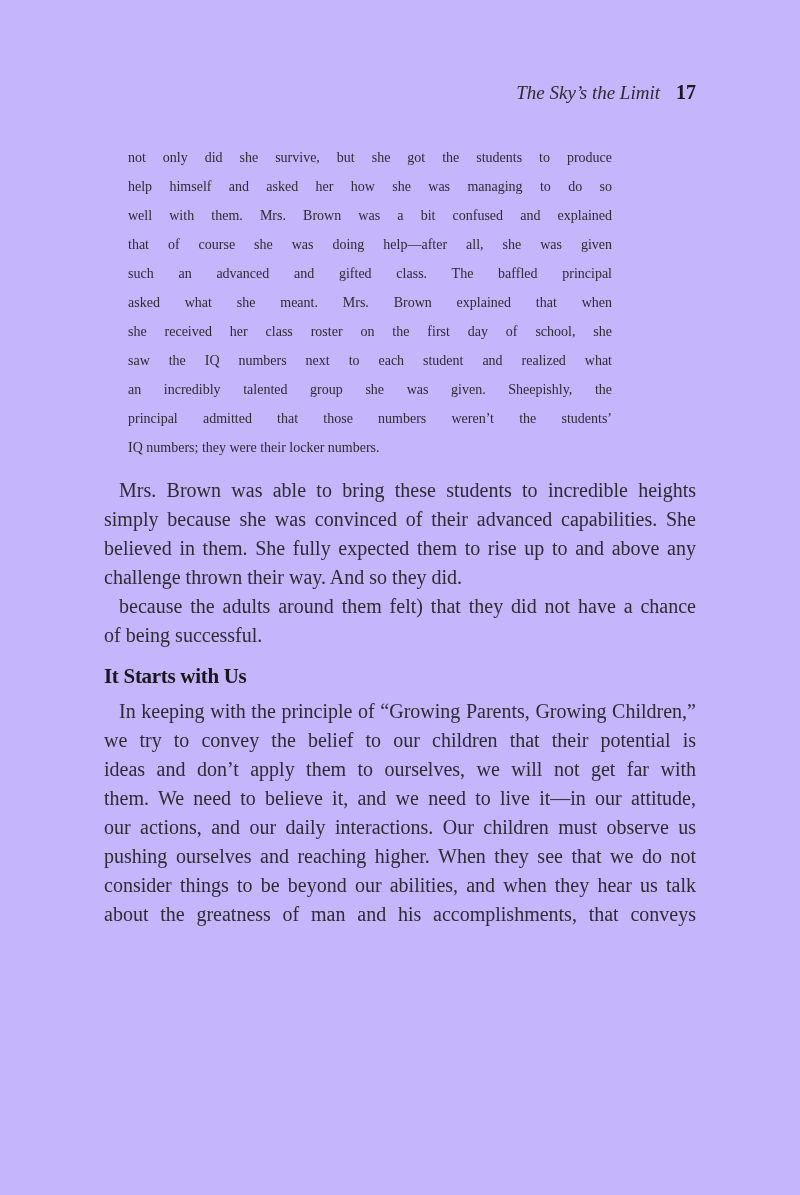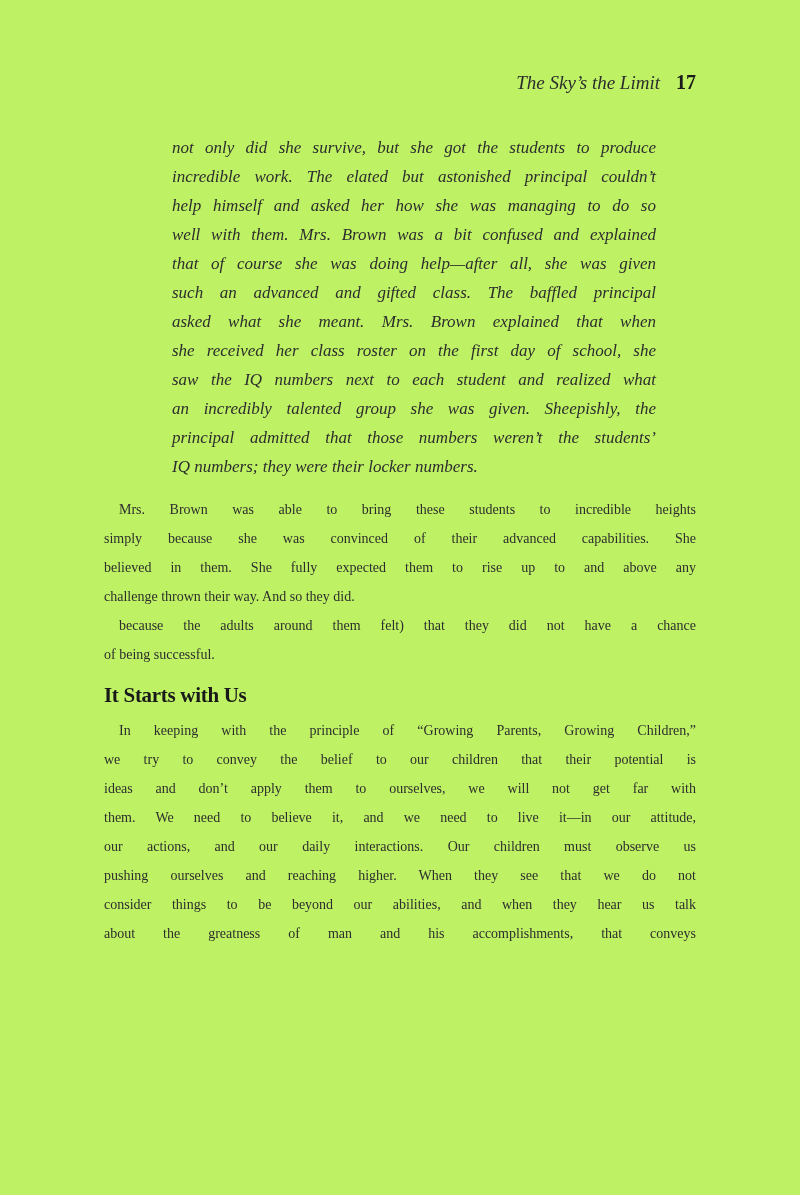--- a/index.html
+++ b/index.html
@@ -2,24 +2,24 @@
 <html><head>
 <meta charset="utf-8">
 <style>
   * { margin: 0; padding: 0; box-sizing: border-box; }
   html, body { background: #ffffff; }
   .page {
     position: relative;
     width: 800px;
     height: 1195px;
     margin: 0 auto;
-    background: #bef264;
+    background: #c4b5fd;
     font-family: "Liberation Serif", serif;
     color: #2d2d2d;
-    padding: 0 104px;
+    padding: 10px 104px;
     overflow: hidden;
   }
   .running-head {
     padding-top: 70px;
     text-align: right;
     font-size: 19px;
     line-height: 24px;
     white-space: nowrap;
   }
   .running-title {
@@ -28,29 +28,28 @@
   }
   .page-number {
     font-weight: bold;
     font-size: 20px;
     color: #1a1a1a;
     margin-left: 16px;
     font-style: normal;
   }
   .quote-block {
     margin-top: 38px;
-    margin-left: 68px;
+    margin-left: 24px;
     width: 484px;
-    font-style: italic;
-    font-size: 17px;
+    font-size: 14px;
     line-height: 29px;
   }
   .prose {
     width: 592px;
-    font-size: 14px;
+    font-size: 20px;
     line-height: 29px;
   }
   .line {
     text-align: justify;
     text-align-last: justify;
     white-space: normal;
   }
   .line.last { text-align-last: auto; }
   .flush-last .line.last { text-align-last: justify; }
   .prose .line:first-child { text-indent: 15px; }
@@ -70,21 +69,20 @@
 <body>
 
 <div class="page">
 
   <div class="running-head">
     <span class="running-title">The Sky’s the Limit</span><span class="page-number">17</span>
   </div>
 
   <div class="quote-block">
       <div class="line">not only did she survive, but she got the students to produce</div>
-      <div class="line">incredible work. The elated but astonished principal couldn’t</div>
       <div class="line">help himself and asked her how she was managing to do so</div>
       <div class="line">well with them. Mrs. Brown was a bit confused and explained</div>
       <div class="line">that of course she was doing help—after all, she was given</div>
       <div class="line">such an advanced and gifted class. The baffled principal</div>
       <div class="line">asked what she meant. Mrs. Brown explained that when</div>
       <div class="line">she received her class roster on the first day of school, she</div>
       <div class="line">saw the IQ numbers next to each student and realized what</div>
       <div class="line">an incredibly talented group she was given. Sheepishly, the</div>
       <div class="line">principal admitted that those numbers weren’t the students’</div>
       <div class="line last">IQ numbers; they were their locker numbers.</div>

